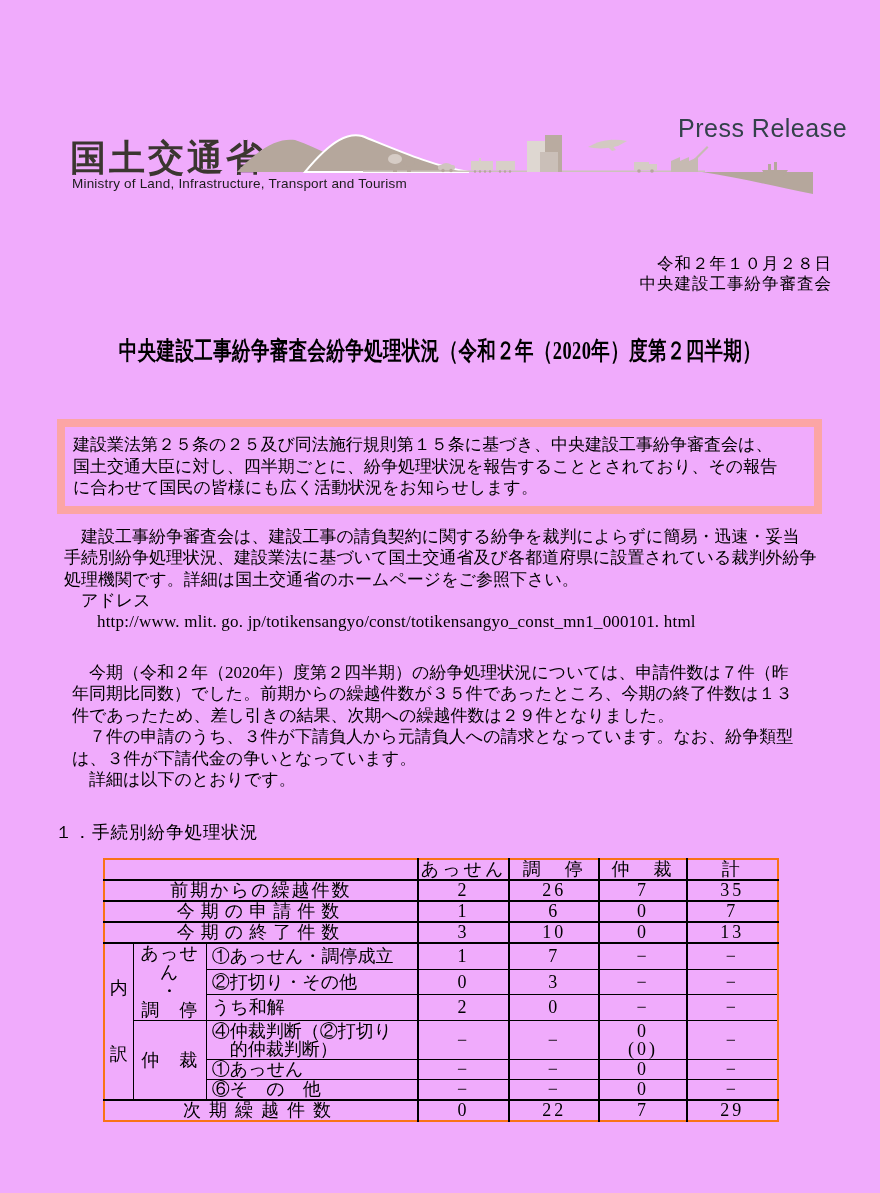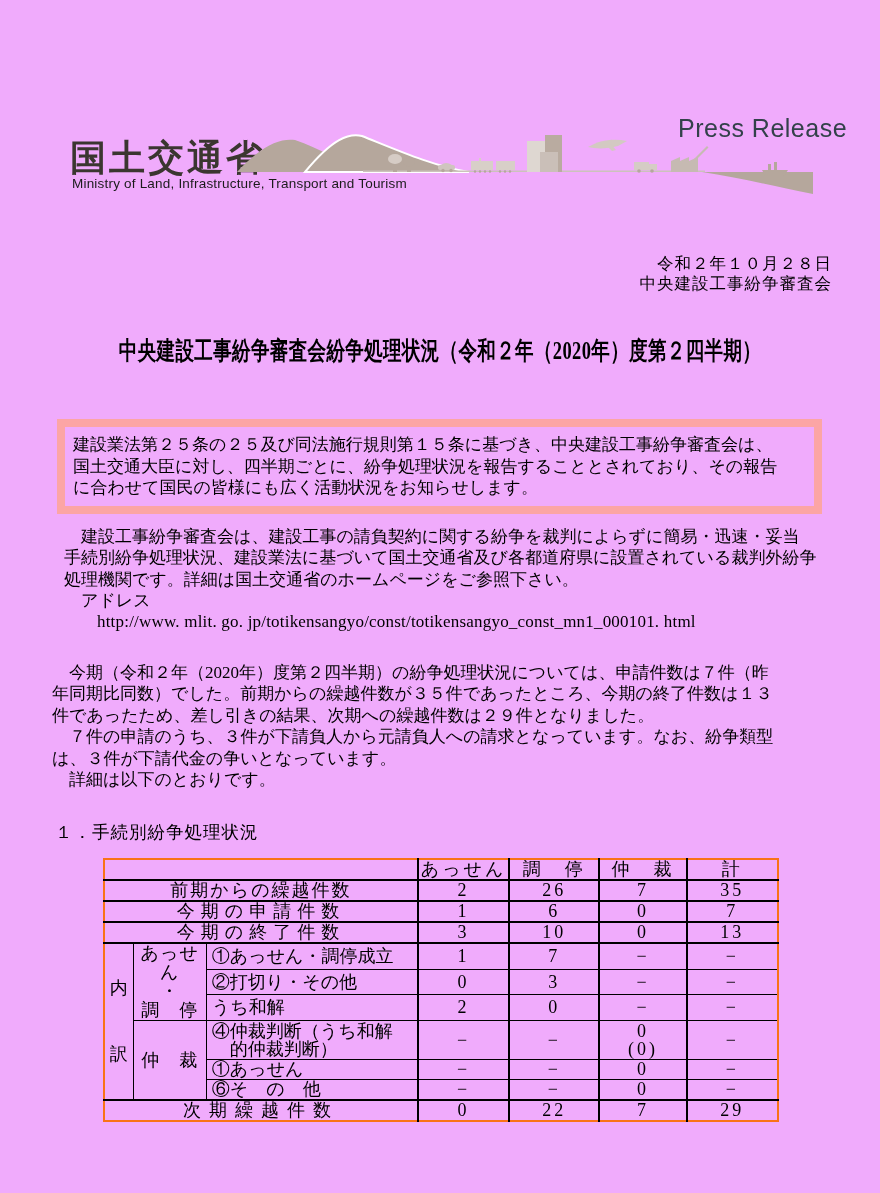--- a/index.html
+++ b/index.html
@@ -38,21 +38,21 @@
 
   
   .summary-box{
     left:57px;top:419px;width:765px;border:8px solid #fca5a5;box-sizing:border-box;
     padding:7px 8px;font-size:17px;line-height:21.5px;
   }
 
   
   .para1{left:64px;top:526px;width:760px;font-size:17px;line-height:21.4px;}
   .url-line{left:97px;top:612px;font-size:17px;letter-spacing:0.2px;}
-  .para2{left:52px;top:662px;width:760px;font-size:17px;line-height:21.4px;}
+  .para2{left:72px;top:662px;width:760px;font-size:17px;line-height:21.4px;}
   .sec-heading{left:55px;top:820px;font-size:17.5px;letter-spacing:1px;}
 
   
   .disp-table{
     position:absolute;left:103px;top:858px;border-collapse:collapse;border:2px solid #f97316;
     table-layout:fixed;width:676px;font-size:18px;
   }
   .disp-table td{
     border:1px solid #000;padding:0;text-align:center;line-height:19px;height:19px;
     overflow:hidden;vertical-align:middle;
@@ -223,21 +223,21 @@
       <tr>
         <td class="left">うち和解</td>
         <td class="v">2</td>
         <td class="v">0</td>
         <td class="v">−</td>
         <td class="v">−</td>
       </tr>
 
       <tr class="tall">
         <td rowspan="3" class="grp">仲　裁</td>
-        <td class="left prl">④仲裁判断（うち和解
+        <td class="left prl">④仲裁判断（②打切り
 　的仲裁判断）</td>
         <td class="v">−</td>
         <td class="v">−</td>
         <td class="v prl">0
 (0)</td>
         <td class="v">−</td>
       </tr>
 
       <tr>
         <td class="left">①あっせん</td>

